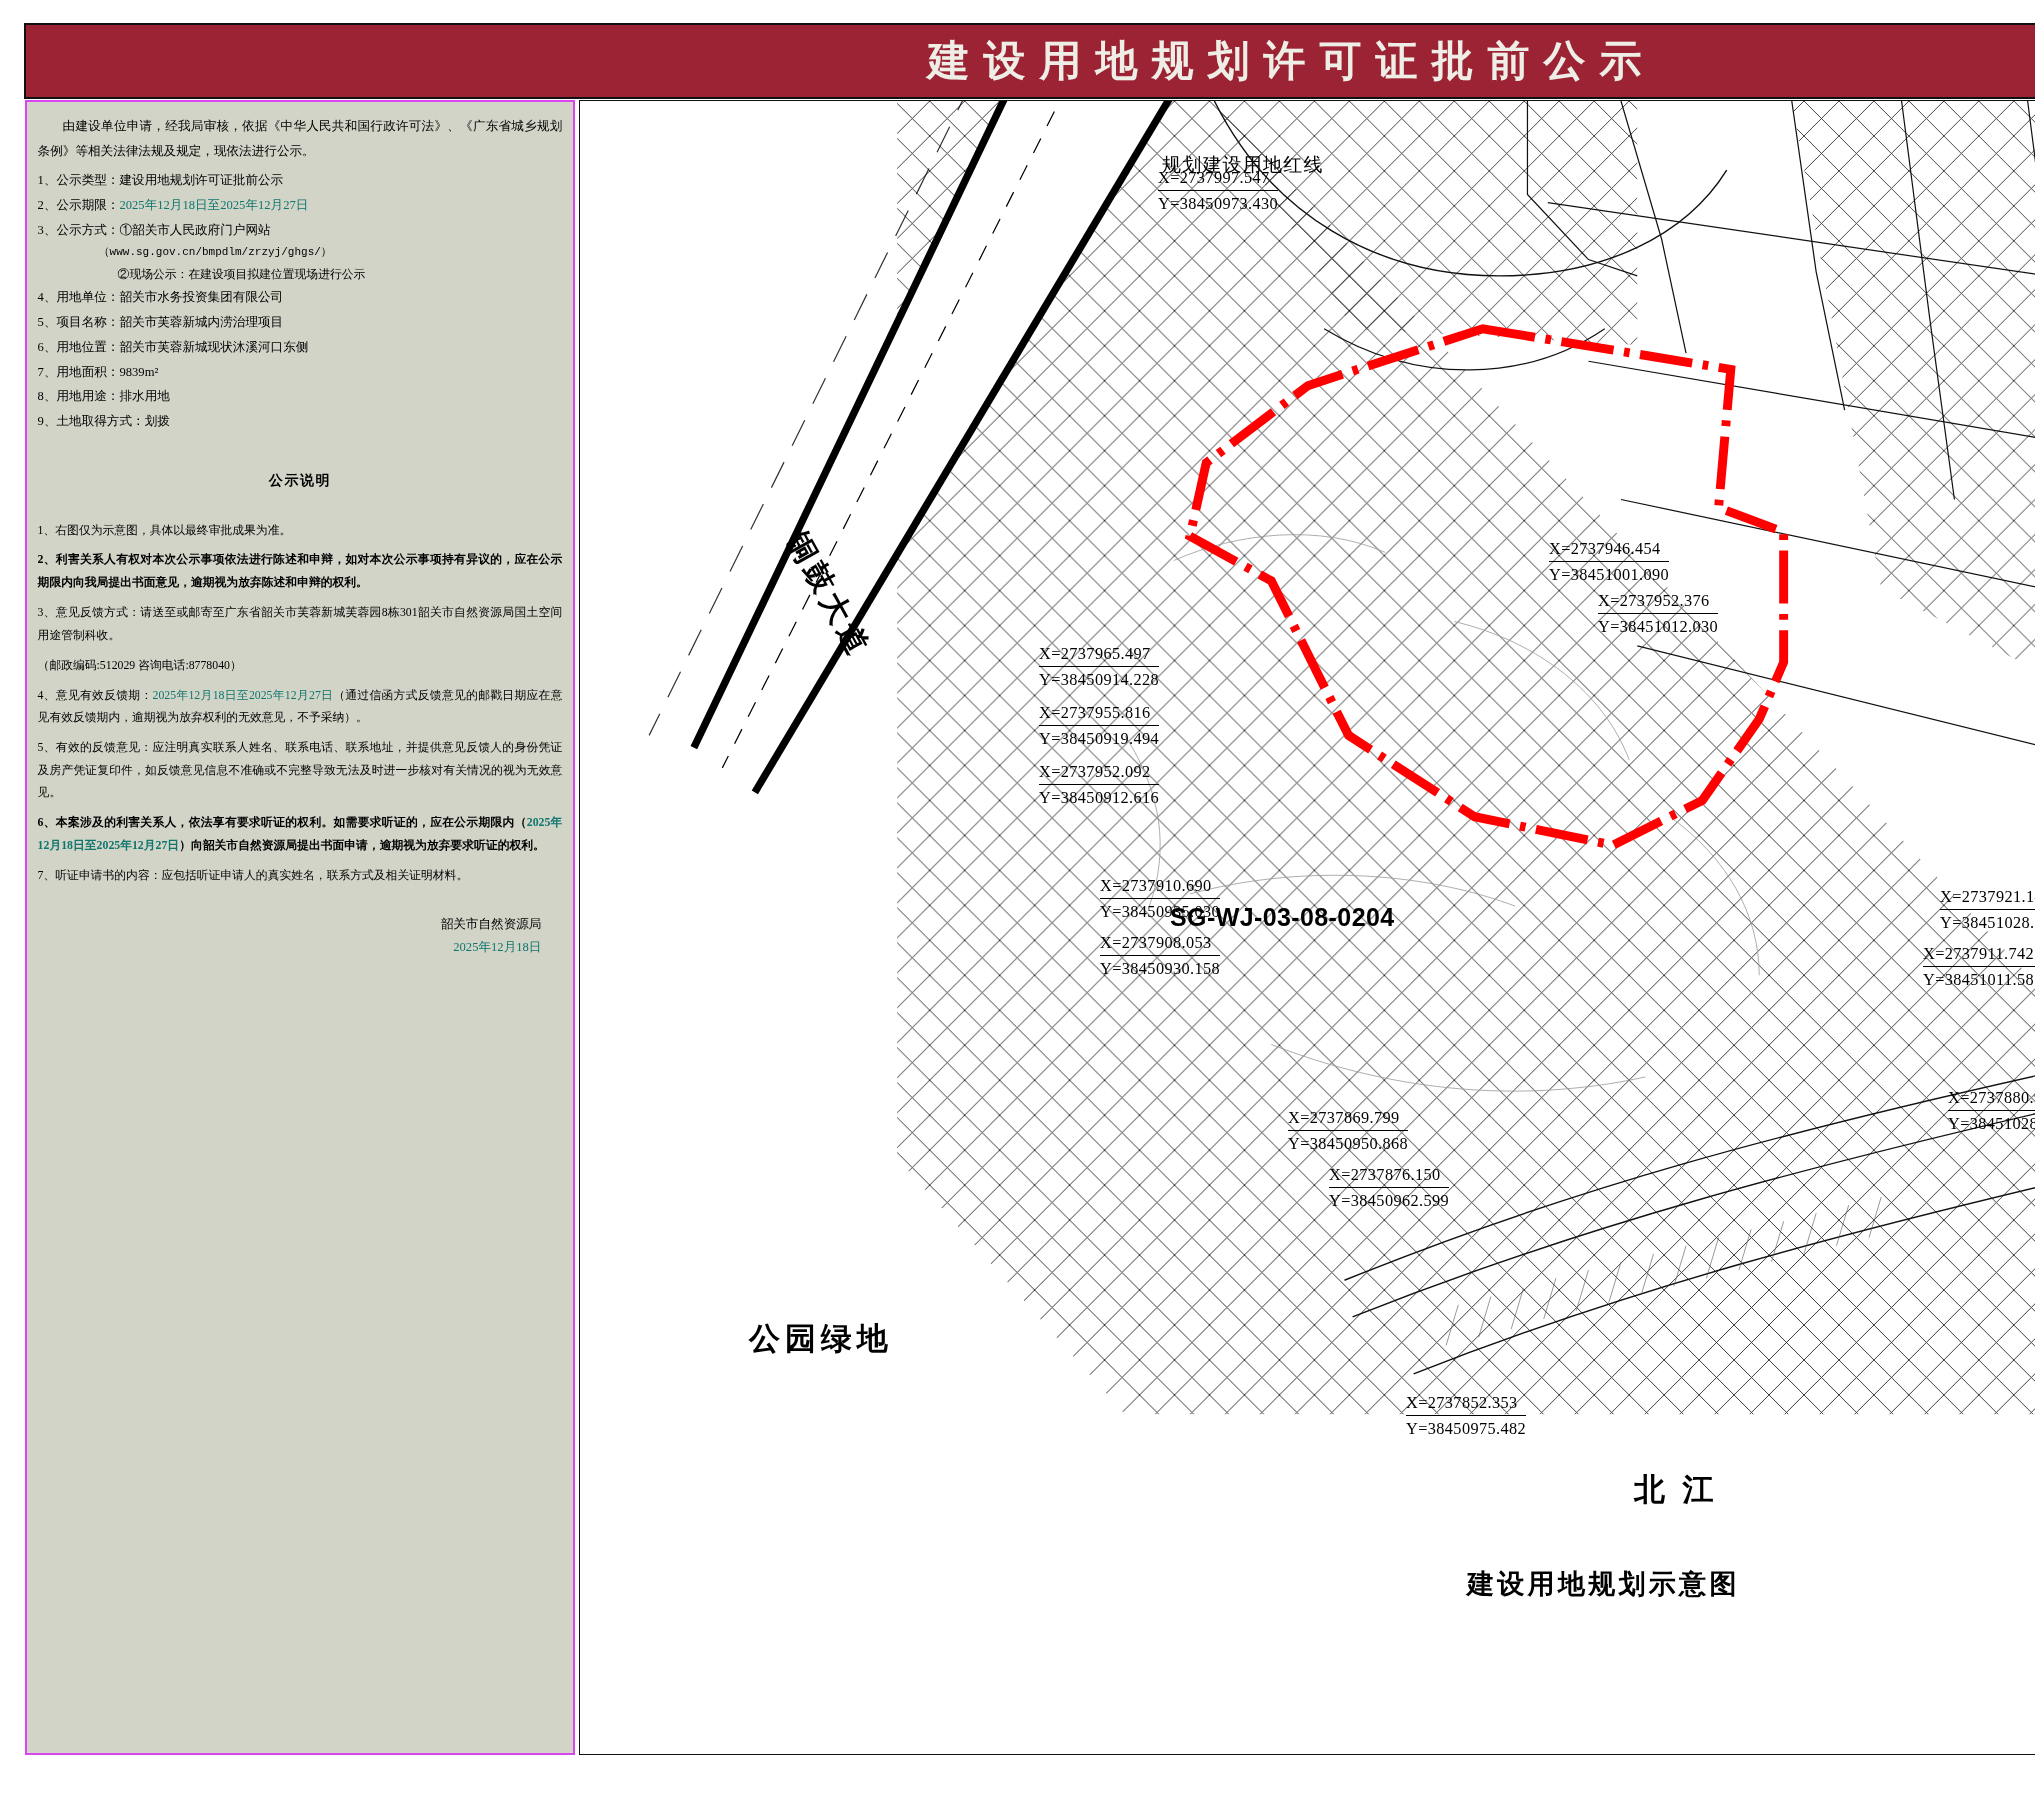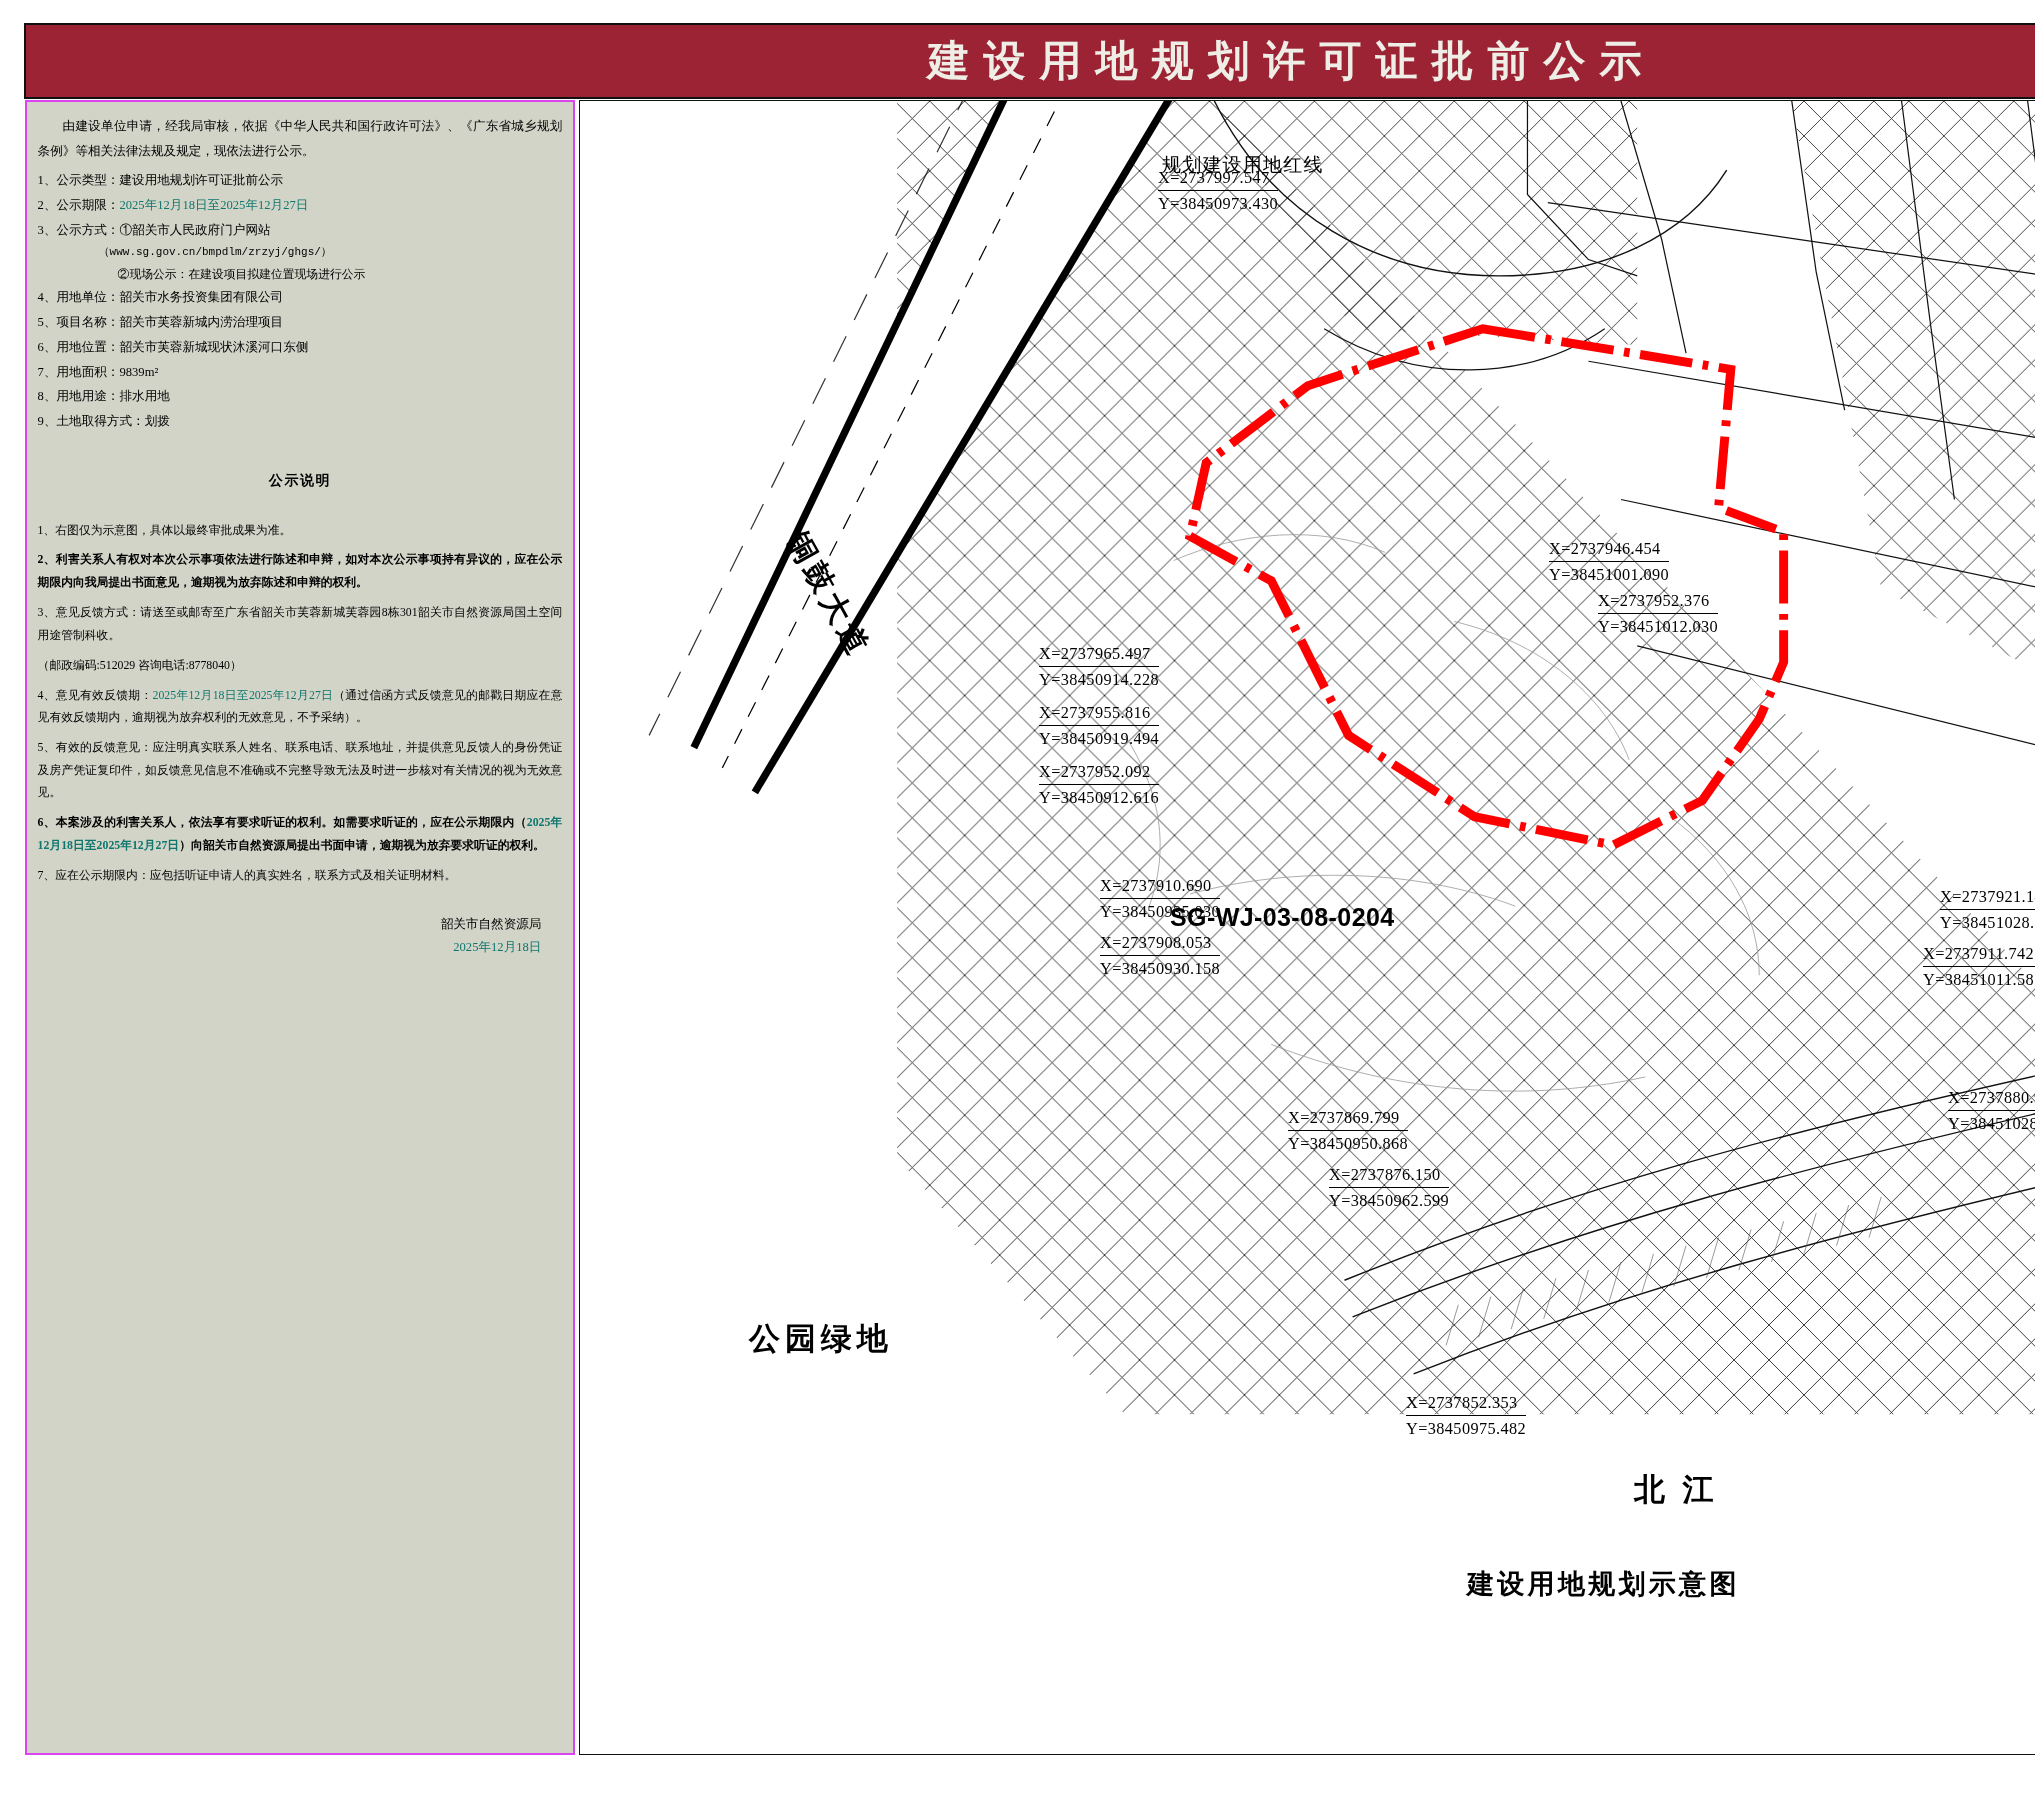--- a/index.html
+++ b/index.html
@@ -134,21 +134,21 @@
 
     <div class="nt">
       <span>5、</span><span>有效的反馈意见：应注明真实联系人姓名、联系电话、联系地址，并提供意见反馈人的身份凭证及房产凭证复印件，如反馈意见信息不准确或不完整导致无法及时进一步核对有关情况的视为无效意见。</span>
     </div>
 
     <div class="nt nt-b">
       <span>6、</span><span>本案涉及的利害关系人，依法享有要求听证的权利。如需要求听证的，应在公示期限内（</span><span class="red">2025年12月18日至2025年12月27日</span><span>）向韶关市自然资源局提出书面申请，逾期视为放弃要求听证的权利。</span>
     </div>
 
     <div class="nt">
-      <span>7、</span><span>应在公示期限内：应包括听证申请人的真实姓名，联系方式及相关证明材料。</span>
+      <span>7、</span><span>听证申请书的内容：应包括听证申请人的真实姓名，联系方式及相关证明材料。</span>
     </div>
 
     <div class="sig">
       <div>韶关市自然资源局</div>
       <div class="red">2025年12月18日</div>
     </div>
   </div>
 
   <div class="map-area">
 

